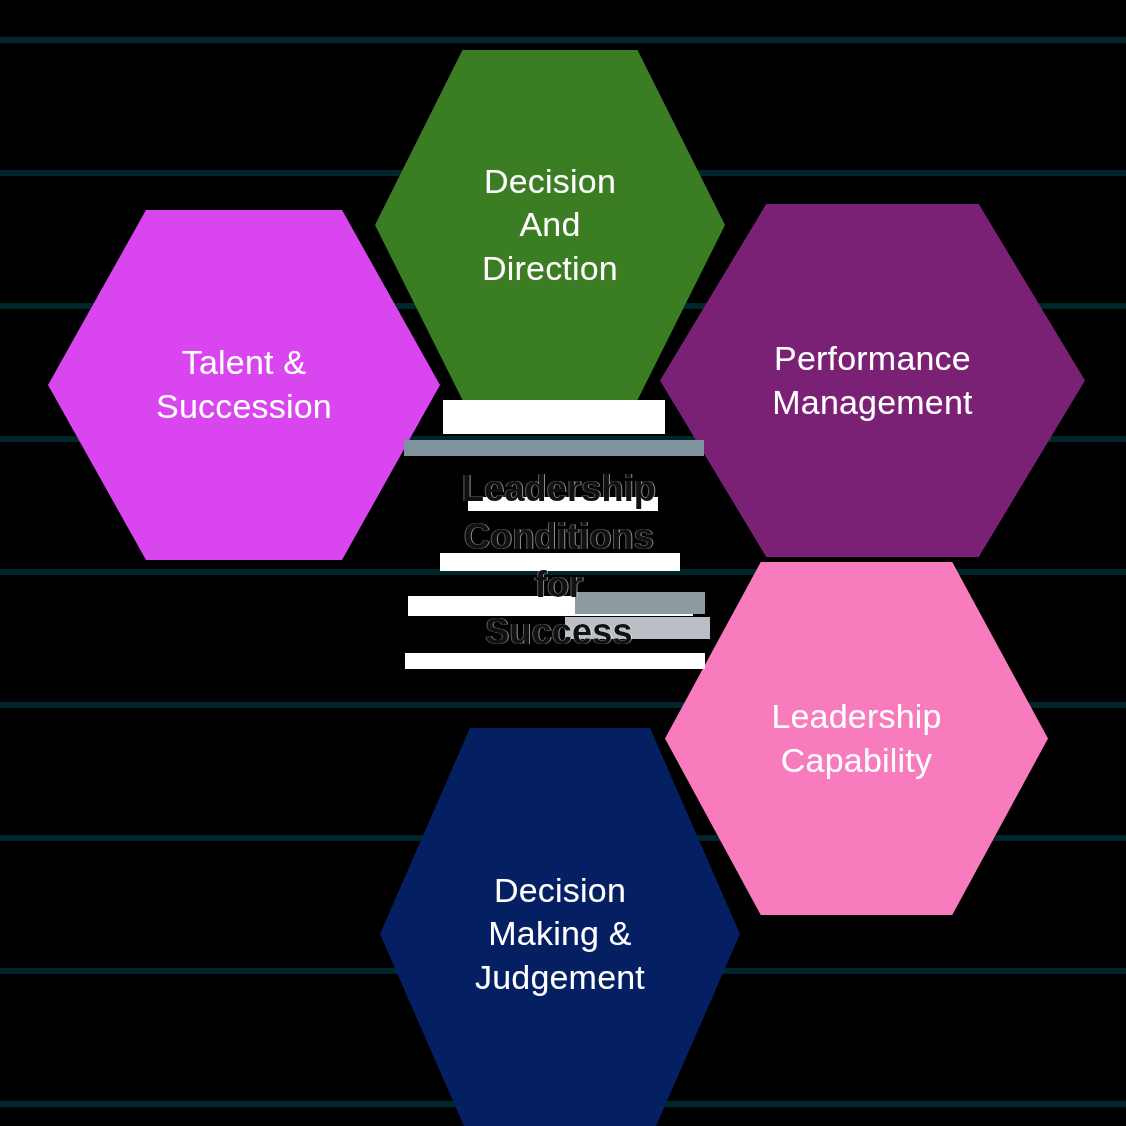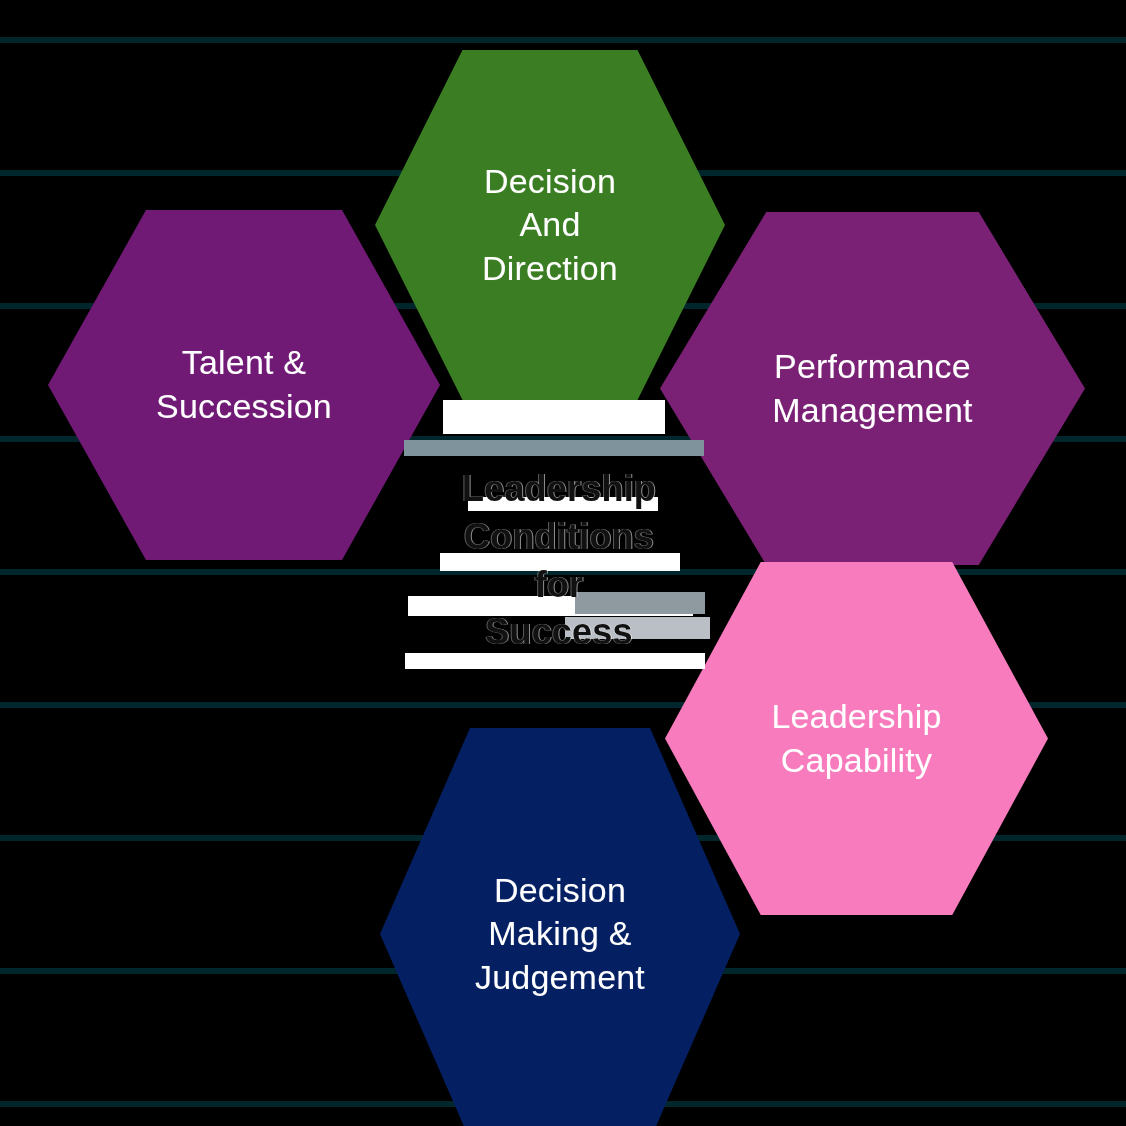--- a/index.html
+++ b/index.html
@@ -91,21 +91,21 @@
     line-height: 1.28;
     font-weight: 400;
     letter-spacing: 0.2px;
     padding: 0 12%;
     white-space: pre-line;
     text-shadow: 0 0 1px rgba(255,255,255,0.25);
   }
 
   #hex-strategy          { left: 375px; top:  50px; width: 350px; height: 350px; }
   #hex-talent            { left:  48px; top: 210px; width: 392px; height: 350px; }
-  #hex-performance       { left: 660px; top: 212px; width: 425px; height: 353px; }
+  #hex-performance       { left: 660px; top: 204px; width: 425px; height: 353px; }
   #hex-comms             { left:  48px; top: 558px; width: 388px; height: 352px; }
   #hex-capability        { left: 665px; top: 562px; width: 383px; height: 353px; }
   #hex-decision          { left: 380px; top: 728px; width: 360px; height: 412px; }
 
   
   #center-label {
     position: absolute;
     z-index: 3;
     left: 413px;
     top: 448px;
@@ -139,21 +139,21 @@
   <div class="bg-artifacts"></div>
   <div class="bg-artifacts b2"></div>
   <div class="bg-artifacts b3"></div>
 
   <div class="hex" id="hex-strategy" style="background:#3a7d22;">
     <span class="hex-label">Decision
 And
 Direction</span>
   </div>
 
-  <div class="hex" id="hex-talent" style="background:#701a75;text-align:center;">
+  <div class="hex" id="hex-talent" style="background:#d946ef;text-align:center;">
     <span class="hex-label">Talent &amp;
 Succession</span>
   </div>
 
   <div class="hex" id="hex-performance" style="background:#7a2175;">
     <span class="hex-label">Performance
 Management</span>
   </div>
 
 

